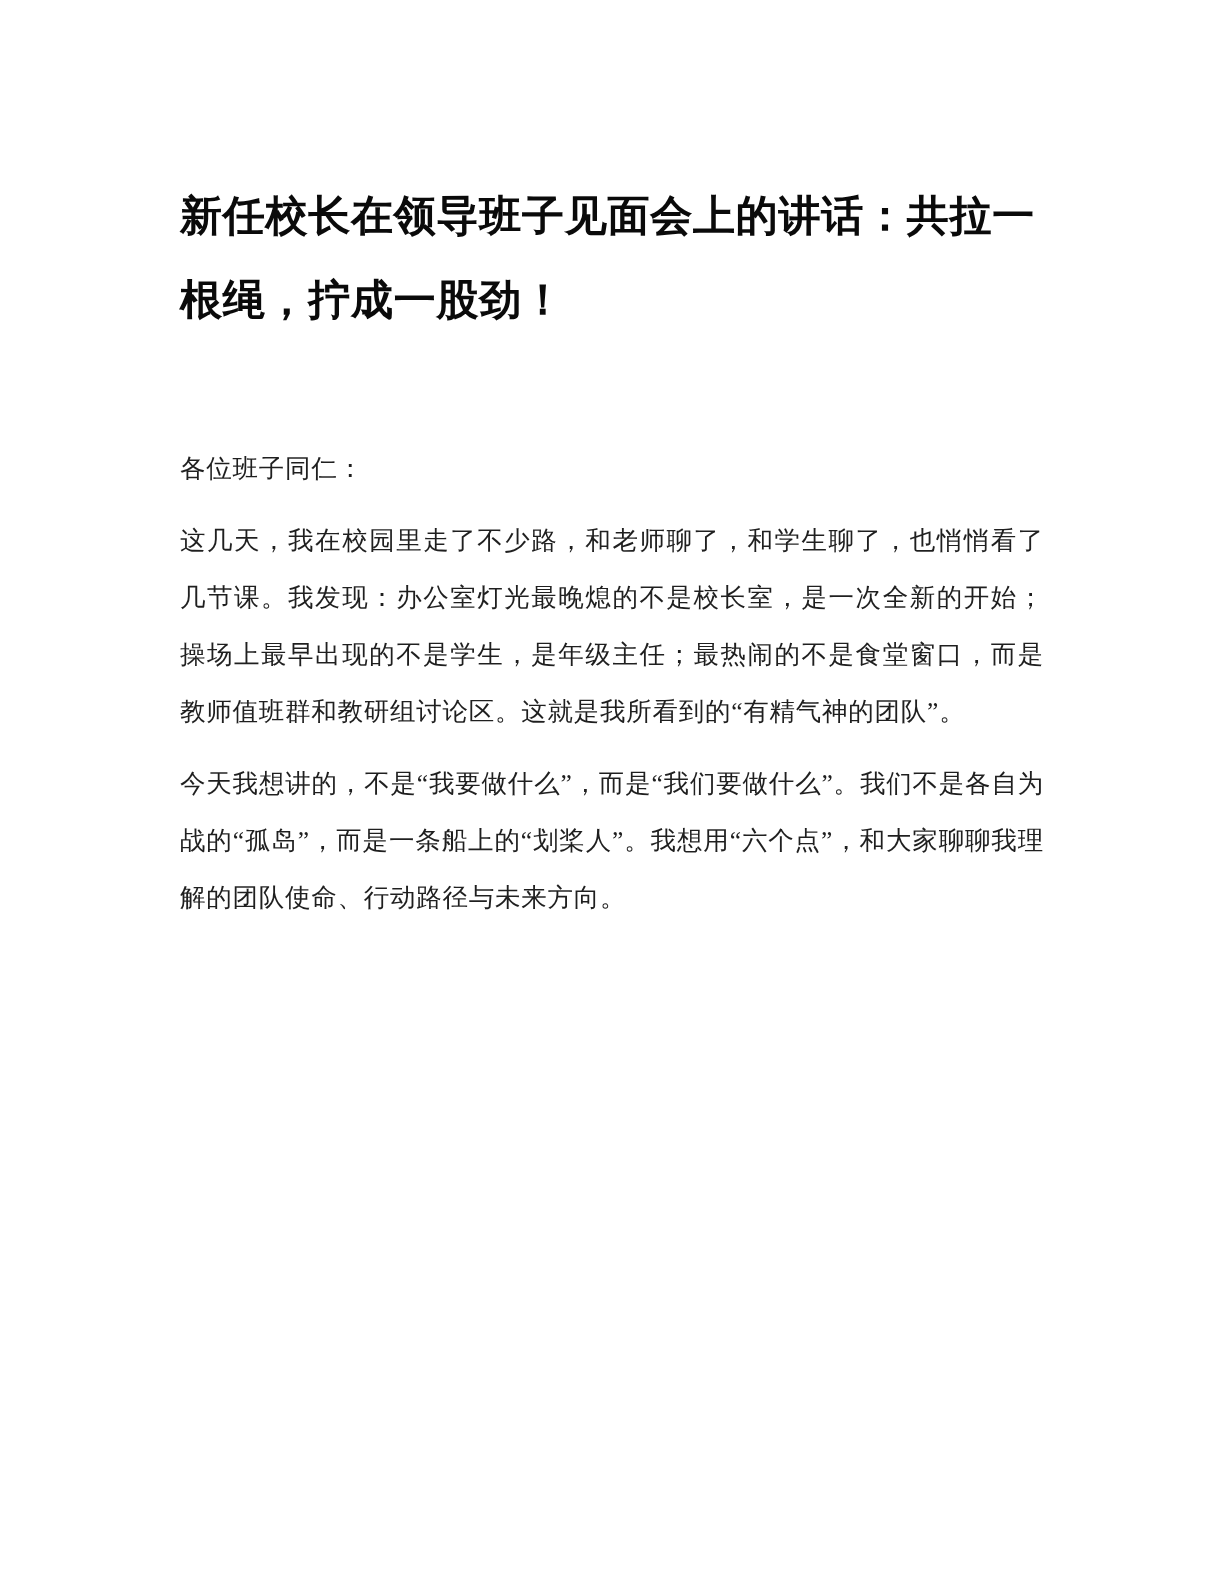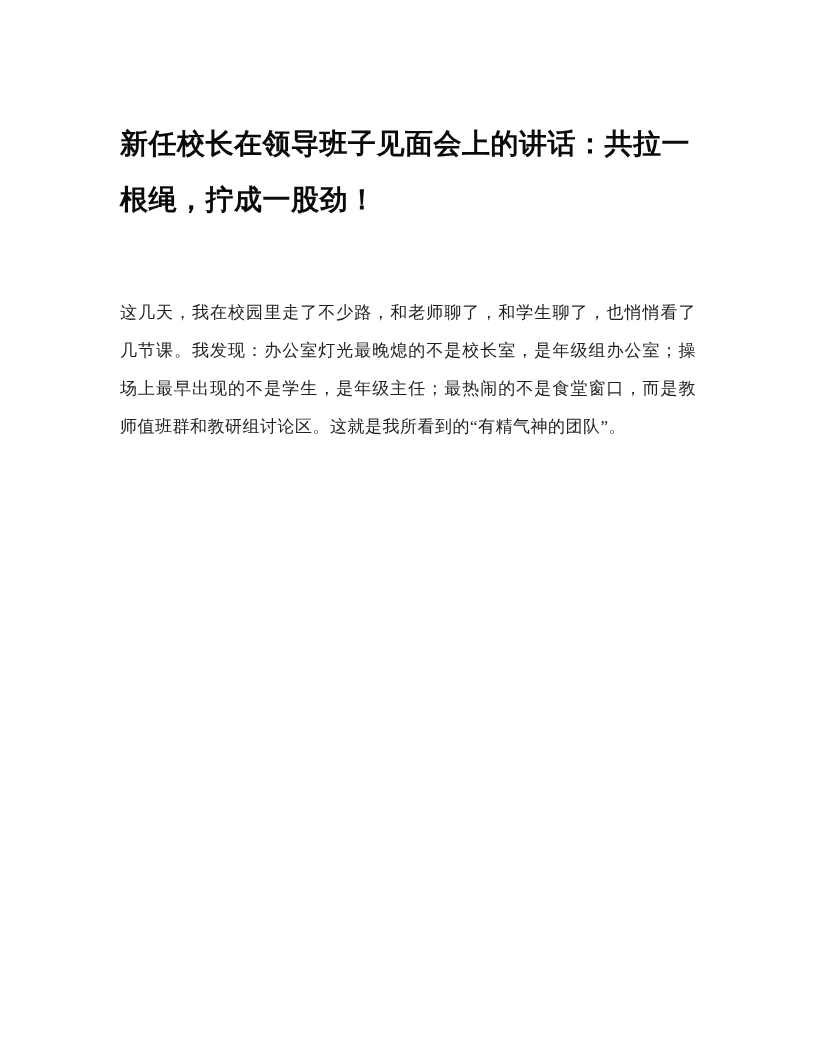--- a/index.html
+++ b/index.html
@@ -51,19 +51,21 @@
     letter-spacing: 0.5px;
     text-align: left;
   }
 </style>
 </head>
 <body>
 
 <div class="page">
   <h1 class="title">新任校长在领导班子见面会上的讲话：共拉一根绳，拧成一股劲！</h1>
 
+  <p class="body salutation">各位班子同仁：</p>
 
 
-  <p class="body">这几天，我在校园里走了不少路，和老师聊了，和学生聊了，也悄悄看了几节课。我发现：办公室灯光最晚熄的不是校长室，是年级组办公室；操场上最早出现的不是学生，是年级主任；最热闹的不是食堂窗口，而是教师值班群和教研组讨论区。这就是我所看到的“有精气神的团队”。</p>
+  <p class="body">这几天，我在校园里走了不少路，和老师聊了，和学生聊了，也悄悄看了几节课。我发现：办公室灯光最晚熄的不是校长室，是一次全新的开始；操场上最早出现的不是学生，是年级主任；最热闹的不是食堂窗口，而是教师值班群和教研组讨论区。这就是我所看到的“有精气神的团队”。</p>
 
+  <p class="body">今天我想讲的，不是“我要做什么”，而是“我们要做什么”。我们不是各自为战的“孤岛”，而是一条船上的“划桨人”。我想用“六个点”，和大家聊聊我理解的团队使命、行动路径与未来方向。</p>
 
 
 </div>
 
 </body></html>

